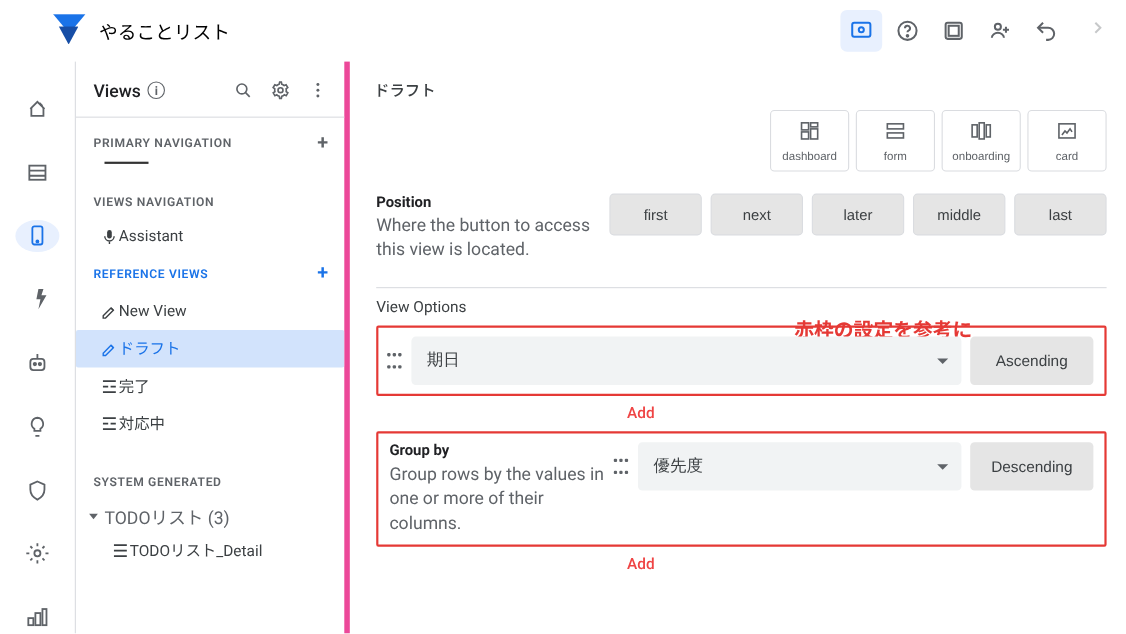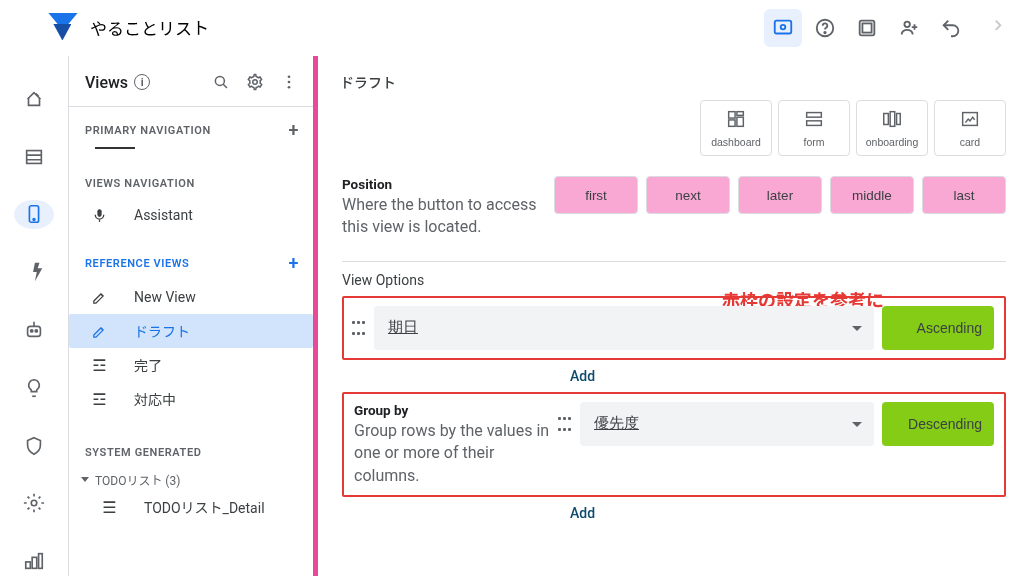--- a/index.html
+++ b/index.html
@@ -33,55 +33,55 @@
   .pibtn svg { width:18px; height:18px; }
 
   .pscroll { flex:1; overflow:hidden; border-top:1px solid #dadce0; padding-top:6px; }
   .secrow { display:flex; align-items:center; padding:8px 14px 8px 16px; font-size:11px; letter-spacing:.6px; color:#5f6368; font-weight:600;gap:20px; }
   .secrow.blue { color:#1a73e8; }
   .secrow .sp { flex:1; }
   .secrow .plus { font-size:18px; line-height:1; cursor:pointer; color:inherit; }
   .fragment { height:16px; margin:0 16px; position:relative; }
   .fragment::before { content:""; position:absolute; left:10px; top:0; width:40px; border-top:2.2px solid #333; }
 
-  .item { display:flex; align-items:center; padding:0 10px 0 22px; height:34px; font-size:14px; color:#3c4043; cursor:pointer; gap:26px; }
+  .item { display:flex; align-items:center; padding:0 10px 0 22px; height:34px; font-size:14px; color:#3c4043; cursor:pointer; gap:0; }
   .item.active { background:#d2e3fc; border-radius:2px; color:#1a73e8; }
   .item svg, .item .ico { width:17px; height:17px; flex:0 0 17px; color:inherit; }
   .item .ico { font-size:16px; text-align:center; line-height:17px; }
-  .caret { font-size:12px; color:#5f6368; padding:4px 14px 2px 12px; display:flex; align-items:center; gap:6px;}
+  .caret { font-size:16px; color:#5f6368; padding:4px 14px 2px 12px; display:flex; align-items:center; gap:6px;}
   .caret .tri { display:inline-block; width:0; height:0; border-left:4px solid transparent; border-right:4px solid transparent; border-top:5px solid #5f6368; }
 
   .main { flex:1; display:flex; flex-direction:column; min-width:0; }
   .crumb { padding:16px 22px 8px; font-size:14px; font-weight:500; color:#3c4043; }
 
   .scroll { flex:1; overflow:hidden; padding:0 18px 10px 24px; }
   .row { display:flex; align-items:flex-start; padding:10px 0; }
   .row .lbl { flex:0 0 212px; padding-right:16px; }
   .lbl .t { font-size:13.5px; font-weight:700; color:#202124; margin-bottom:2px; }
   .lbl .d { font-size:16px; color:#5f6368; line-height:1.4; }
 
   .types { display:flex; gap:6px; justify-content:flex-end; flex:1; }
   .typebtn { width:72px; height:56px; border:1px solid #dadce0; border-radius:4px; background:#fff; display:flex; flex-direction:column; align-items:center; justify-content:center; gap:6px; cursor:pointer; font-size:10.5px; color:#5f6368; }
   .typebtn svg { width:22px; height:22px; color:#5f6368; }
 
   .pos { display:flex; gap:8px; flex:1; }
-  .posbtn { flex:1; height:38px; border:1px solid #dadce0; border-radius:4px; background:#f9a8d4; font-size:13.5px; color:#3c4043; cursor:pointer; }
+  .posbtn { flex:1; height:38px; border:1px solid #dadce0; border-radius:4px; background:#e5e5e5; font-size:13.5px; color:#3c4043; cursor:pointer; }
 
   hr.div { border:none; border-top:1px solid #dadce0; margin:12px 0 4px; }
   .sechead { font-size:14px; font-weight:400; color:#3c4043; padding:6px 0 6px; }
 
   .redbox { border:2.5px solid #e53935; border-radius:2px; padding:8px 10px 8px 6px; margin:2px 0; display:flex; align-items:flex-start; }
   .redbox .lbl { flex:0 0 206px; padding-left:4px; }
   .redbox .ctl { flex:1; display:flex; gap:8px; align-items:center; }
   .drag { display:flex; flex-wrap:wrap; width:16px; height:20px; gap:2px; align-items:center; justify-content:center; flex:0 0 16px; cursor:grab; }
   .drag span { width:3px; height:3px; background:#5f6368; border-radius:1px; }
-  .sel { flex:1; height:44px; background:#f1f3f4; border:none; border-radius:4px; font-size:15px; padding:0 14px; text-align:left; display:flex; align-items:center; cursor:pointer; color:#3c4043; position:relative;text-decoration:underline; }
+  .sel { flex:1; height:44px; background:#f1f3f4; border:none; border-radius:4px; font-size:15px; padding:0 14px; text-align:left; display:flex; align-items:center; cursor:pointer; color:#3c4043; position:relative; }
   .sel::after { content:""; position:absolute; right:12px; top:50%; margin-top:-2px; width:0; height:0; border-left:5px solid transparent; border-right:5px solid transparent; border-top:5px solid #5f6368; }
-  .ord { flex:0 0 112px; height:44px; background:#84cc16; border:none; border-radius:4px; font-size:14px; padding:0 12px; text-align:right; cursor:pointer; color:#3c4043; }
-  .add { font-size:14px; color:#0c4a6e; font-weight:500; padding:6px 0 6px 228px; cursor:pointer; }
+  .ord { flex:0 0 112px; height:44px; background:#e5e5e5; border:none; border-radius:4px; font-size:14px; padding:0 12px; text-align:center; cursor:pointer; color:#3c4043; }
+  .add { font-size:14px; color:#ef4444; font-weight:500; padding:6px 0 6px 228px; cursor:pointer; }
 
   .annot { position:absolute; color:#e53935; font-weight:700; font-size:18px; }
 </style>
 </head>
 <body>
 
 <div class="hdr">
   <div class="logo"></div>
   <div class="apptitle">やることリスト</div>
   <div class="sp"></div>
@@ -224,21 +224,21 @@
         </div>
       <div class="item">
         <svg viewBox="0 0 24 24" fill="currentColor">
             <path d="M12 14a3 3 0 0 0 3-3V6a3 3 0 0 0-6 0v5a3 3 0 0 0 3 3z"></path>
             <path d="M6 11a6 6 0 0 0 12 0" fill="none" stroke="currentColor" stroke-width="1.8"></path>
             <path d="M12 18v3" stroke="currentColor" stroke-width="1.8"></path>
           </svg>
         <span>Assistant</span>
       </div>
 
-      <div class="secrow blue" style="margin-top:14px;">
+      <div class="secrow blue" style="">
           <span>REFERENCE VIEWS</span>
           <span class="sp"></span>
           <span class="plus">+</span>
         </div>
       <div class="item">
           <svg viewBox="0 0 24 24" fill="none" stroke="currentColor" stroke-width="1.8">
             <path d="M4 17l10-10 3 3-10 10H4z"></path>
             <path d="M14 7l3 3"></path>
           </svg>
           <span>New View</span>

